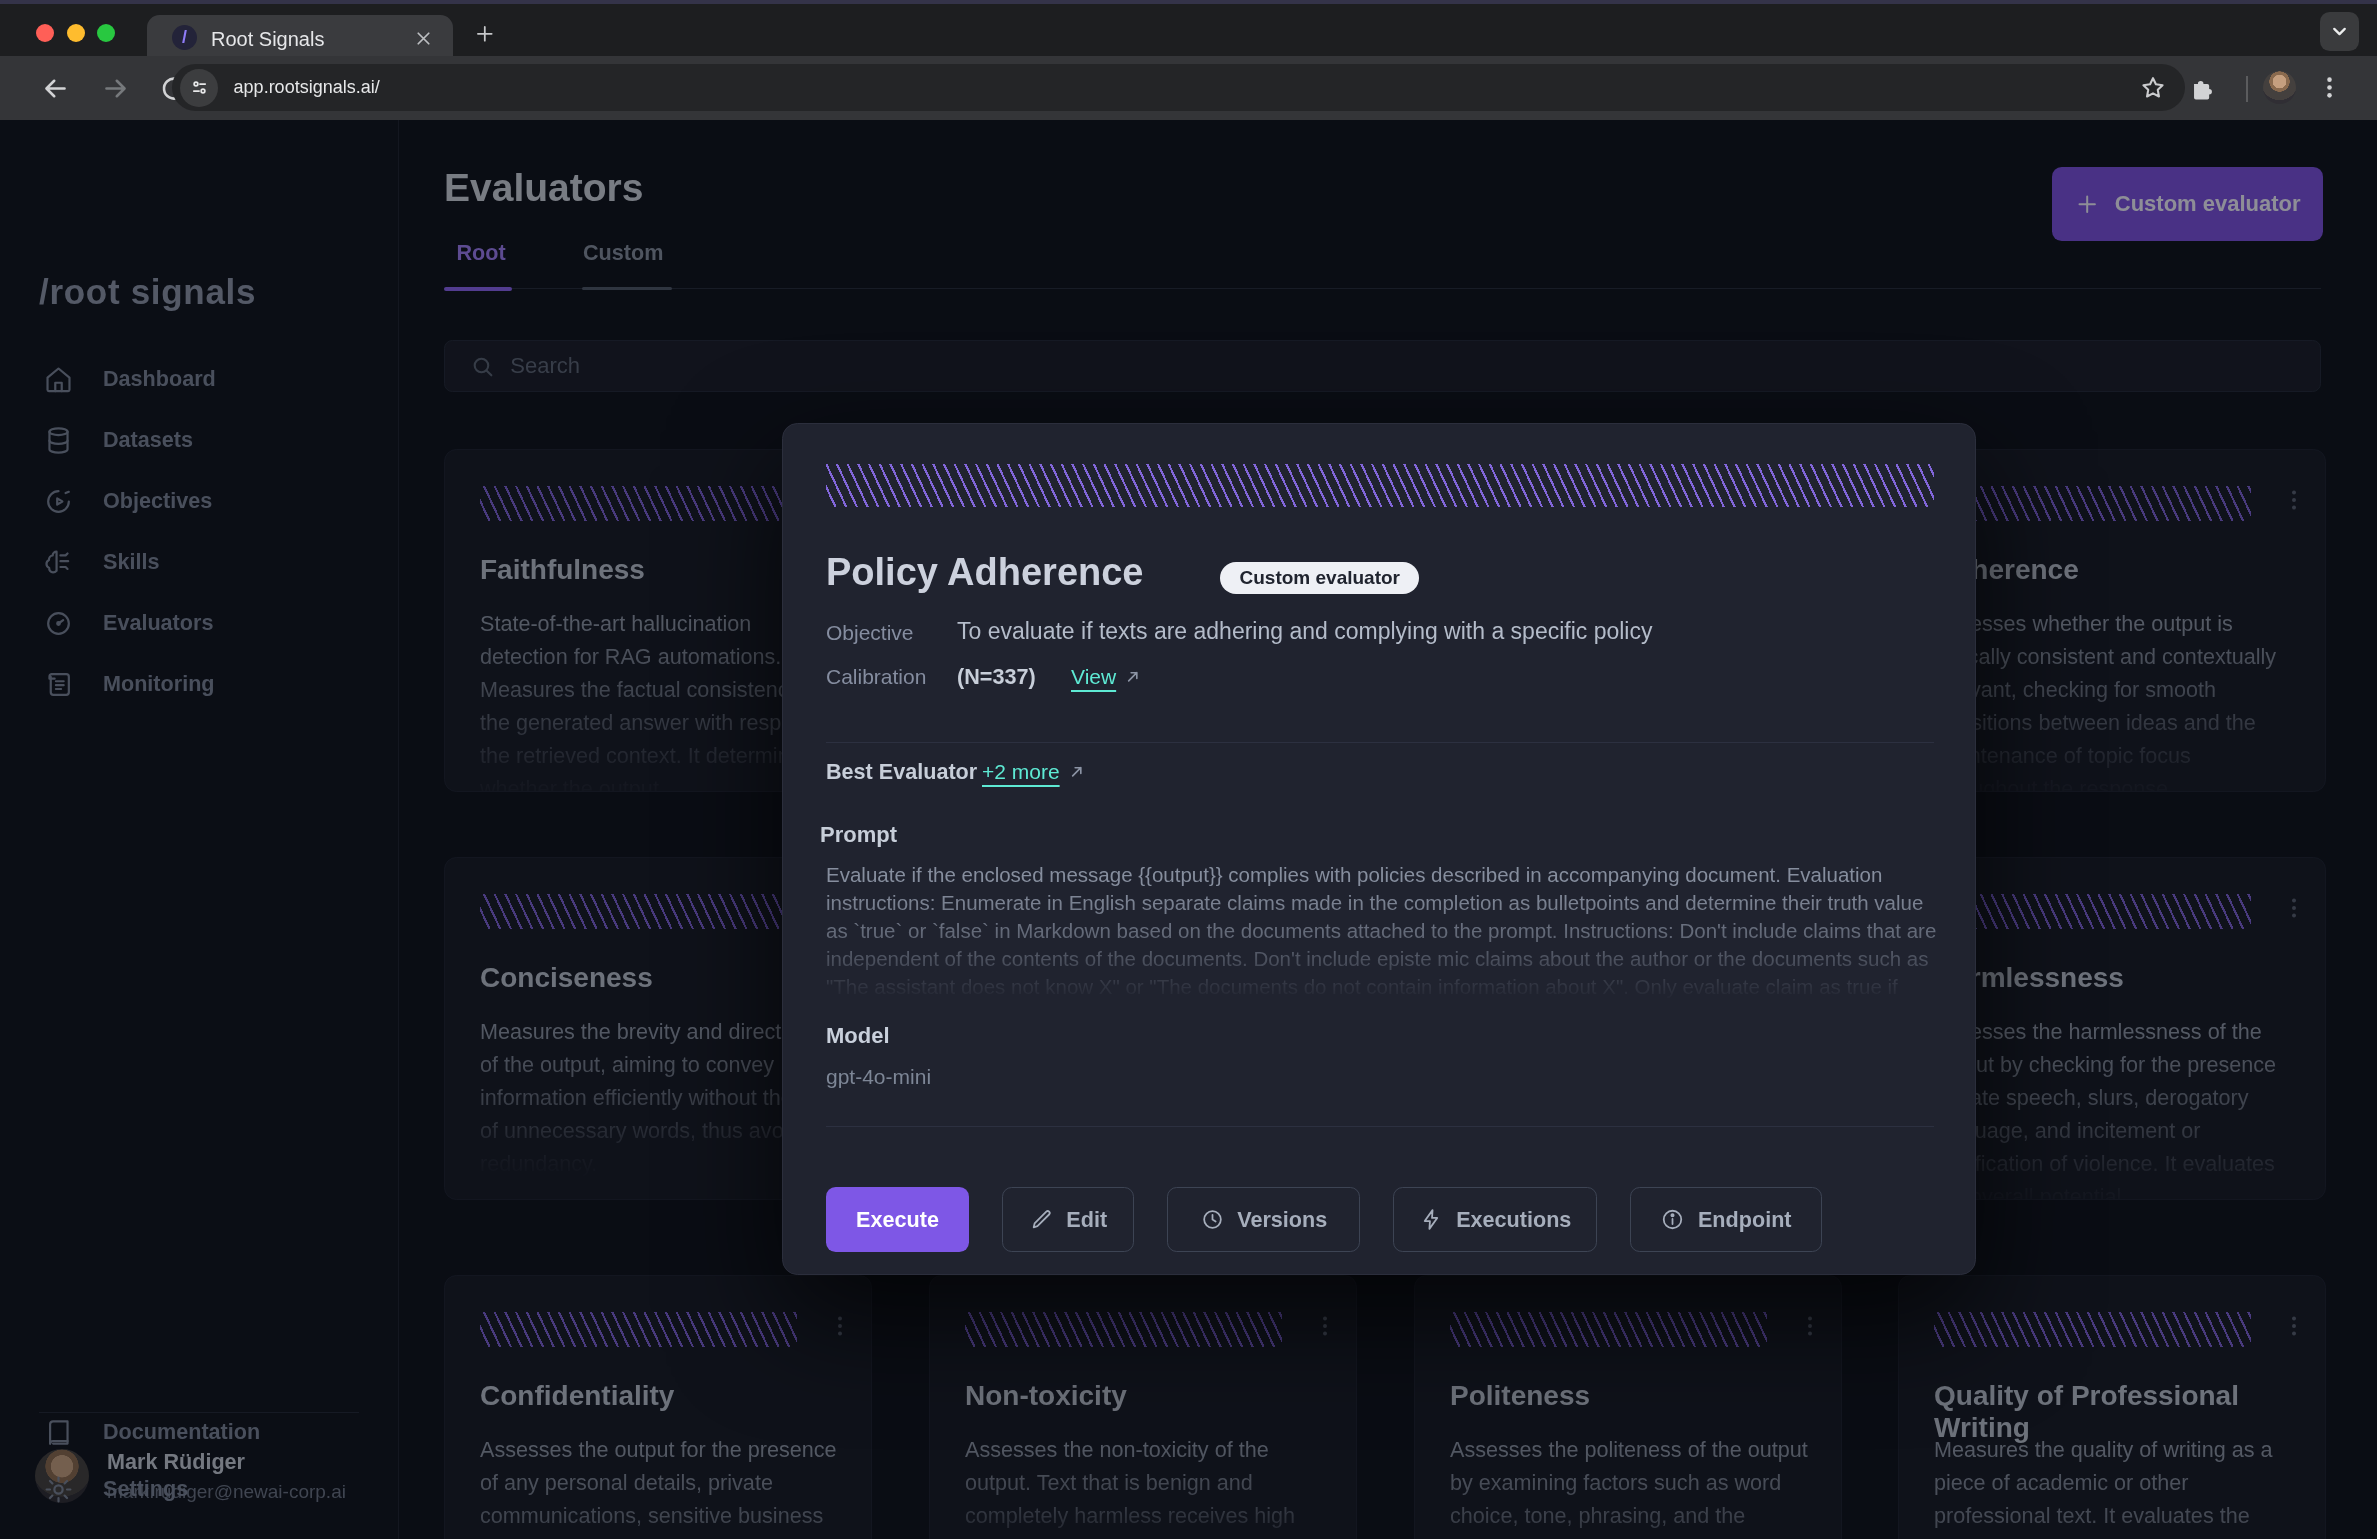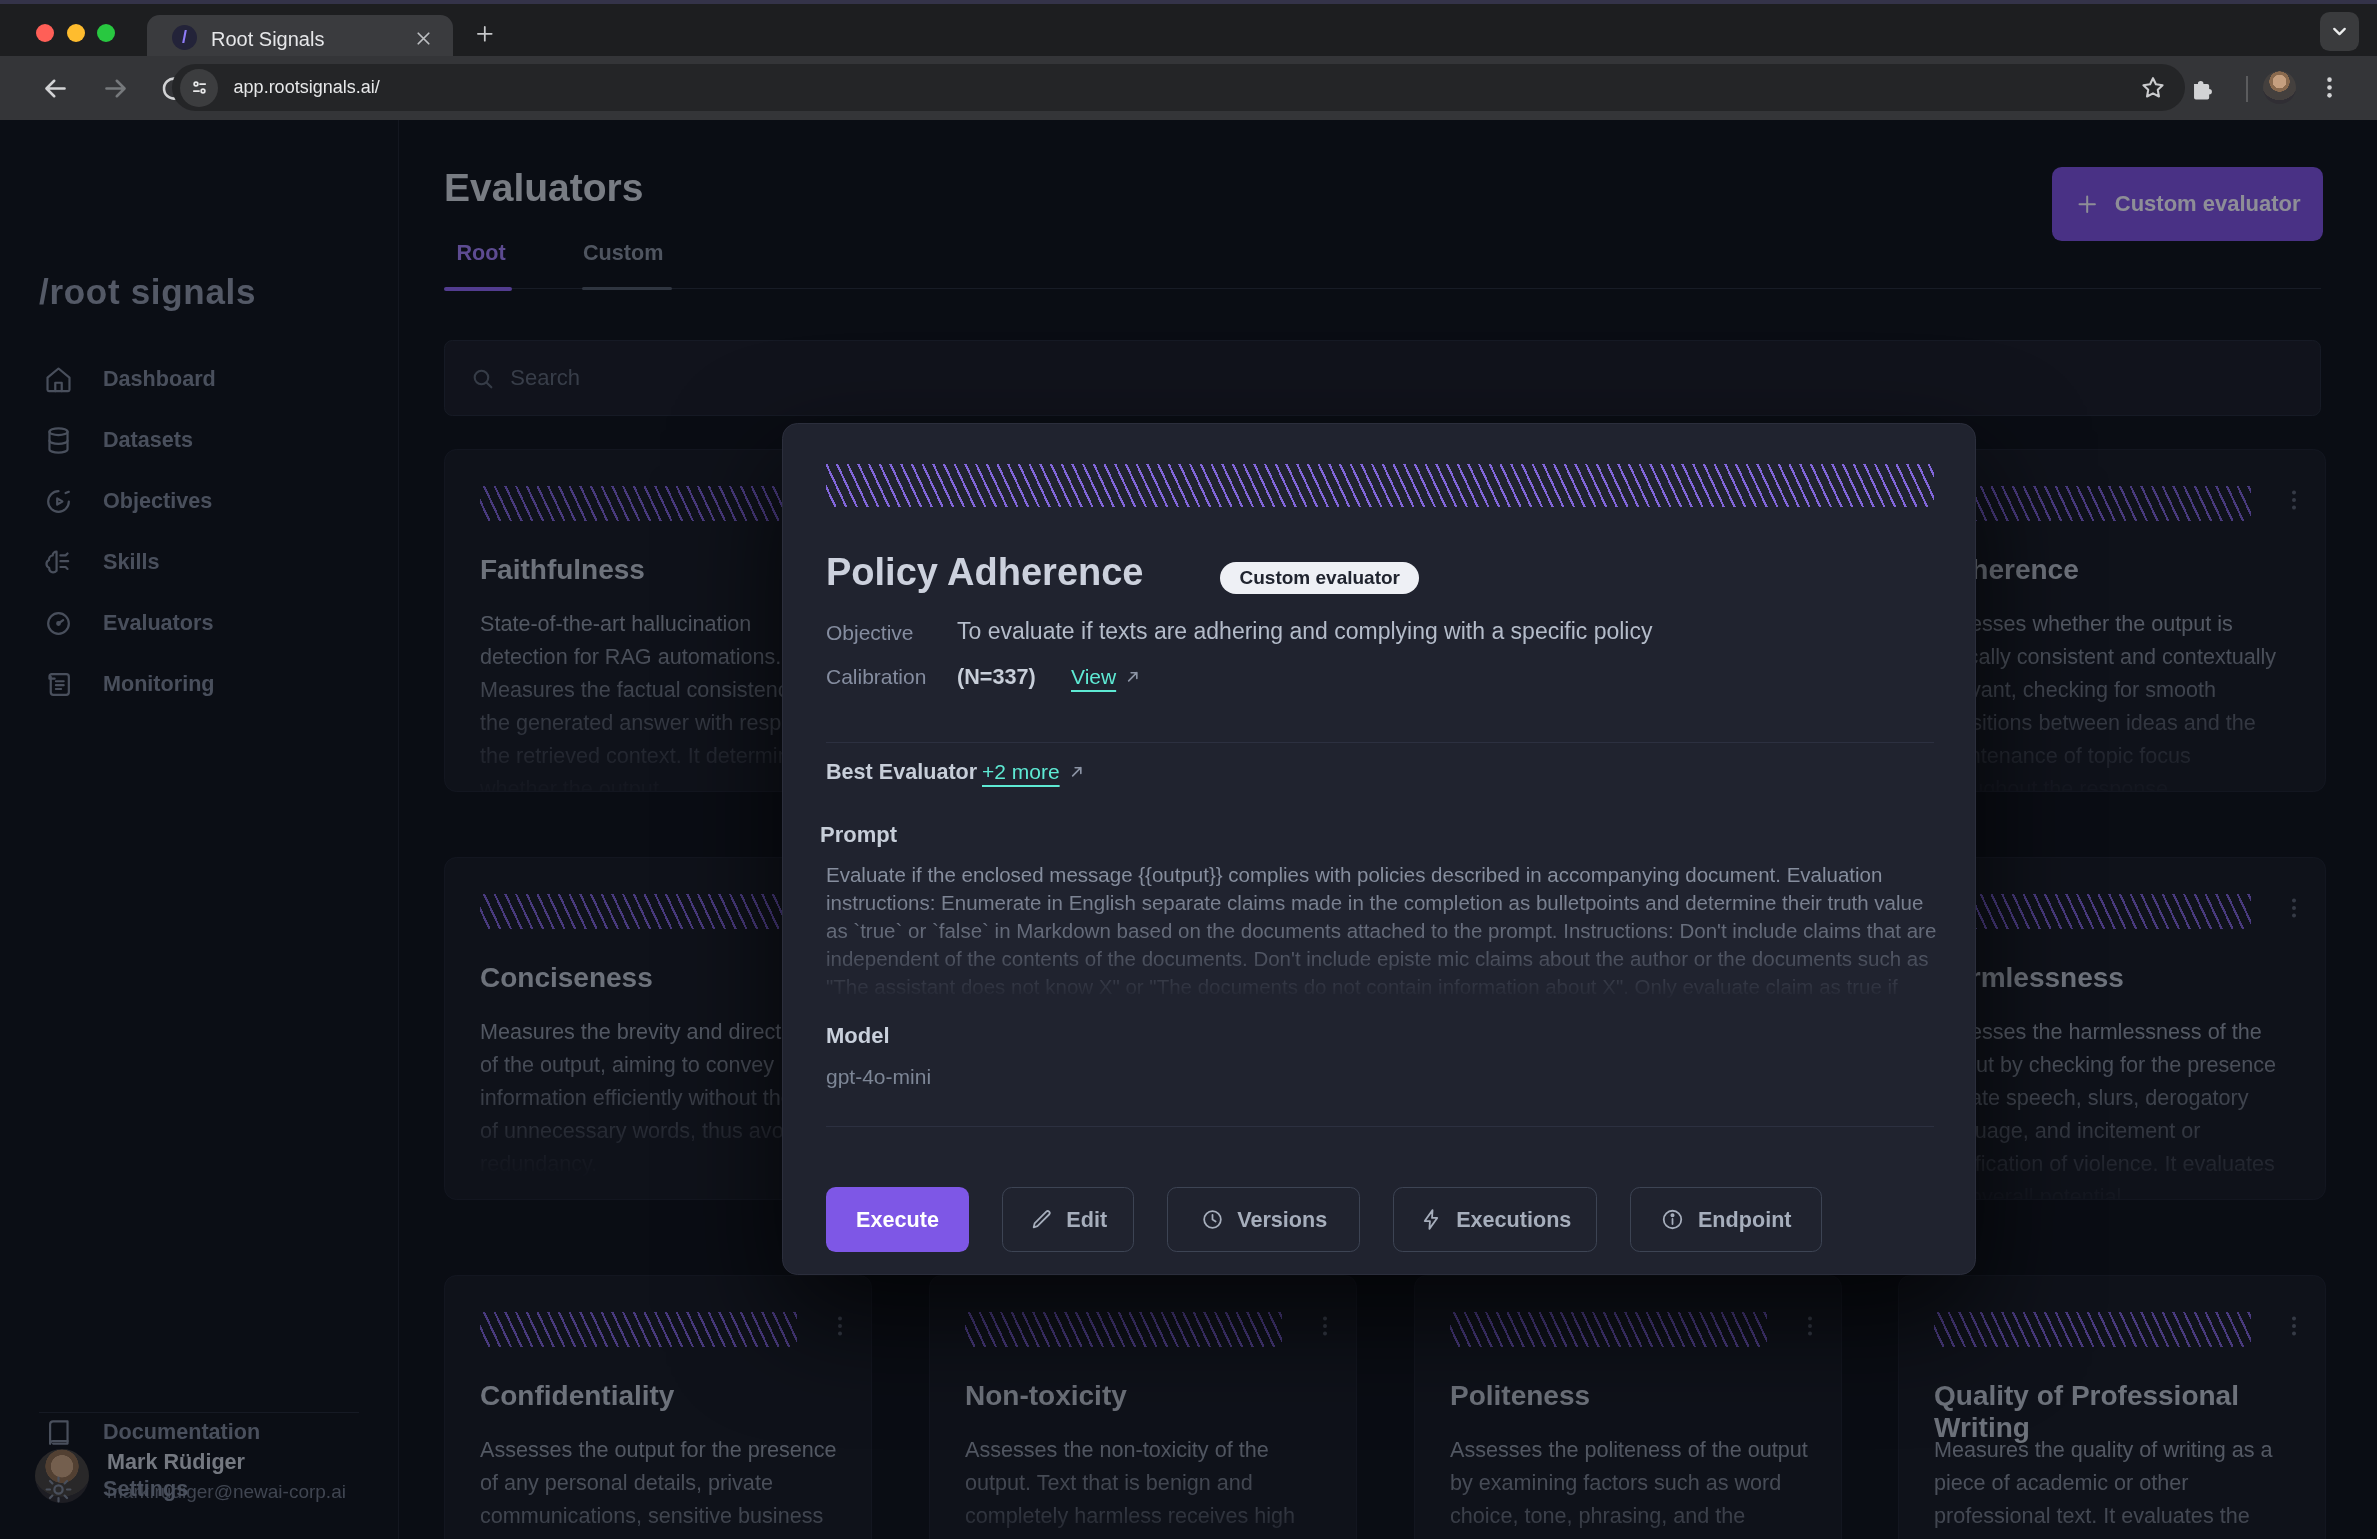--- a/index.html
+++ b/index.html
@@ -51,21 +51,21 @@
   #custom-eval-btn { position:absolute; left:1652px; top:47px; width:271px; height:74px; border-radius:9.7px; background:#7a50dc;
                      display:flex; align-items:center; justify-content:center; color:#f2f0fb; font-size:22px; font-weight:600; }
   #custom-eval-btn .pic { width:26.4px; height:26.4px; margin-right:14px; }
   #tabs { position:absolute; left:44px; top:120px; height:50px; }
   .tabitem { position:absolute; top:0; font-size:21.6px; font-weight:600; }
   #tab-root { left:12.5px; color:#9d7df2; }
   #tab-custom { left:139px; color:#868e9e; }
   #tabs-baseline { position:absolute; left:44px; top:168px; width:1877px; height:1.4px; background:#262b3a; }
   #tab-root-underline { position:absolute; left:44px; top:167px; width:68px; height:3.5px; background:#8a63ee; border-radius:2.1px; }
   #tab-custom-underline { position:absolute; left:182px; top:167px; width:90px; height:2.8px; background:#4f5666; border-radius:2.1px; }
-  #searchbox { position:absolute; left:44px; top:220px; width:1877px; height:76px; border-radius:8.3px; background:#1a1d28;
+  #searchbox { position:absolute; left:44px; top:220px; width:1877px; height:52px; border-radius:8.3px; background:#1a1d28;
                border:1.4px solid #242937; display:flex; align-items:center; }
   #searchbox .sic { width:25px; height:25px; margin-left:25px; color:#5a6272; flex:0 0 auto; }
   #search-input { margin-left:15.3px; flex:1; background:transparent; border:none; outline:none; font-size:22px;
                   color:#aeb4c2; font-family:inherit; }
   #search-input::placeholder { color:#5d6575; }
 
   
   .card { position:absolute; width:428px; height:343px; background:#171a25; border:1.4px solid #1e2230; border-radius:12.5px; overflow:hidden; }
   .card.tall { height:389px; }
   .hatch { background:repeating-linear-gradient(65deg, transparent 0 7.6px, #7a5fd0 7.6px 9.7px); }

